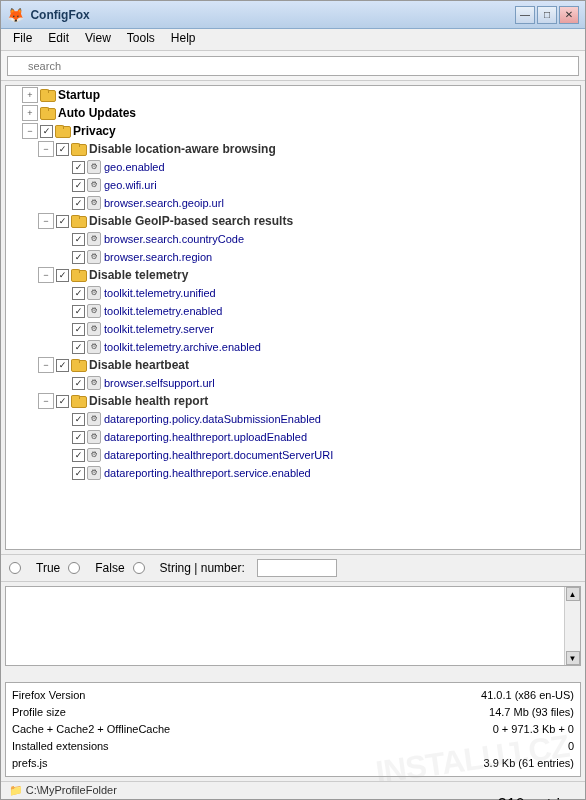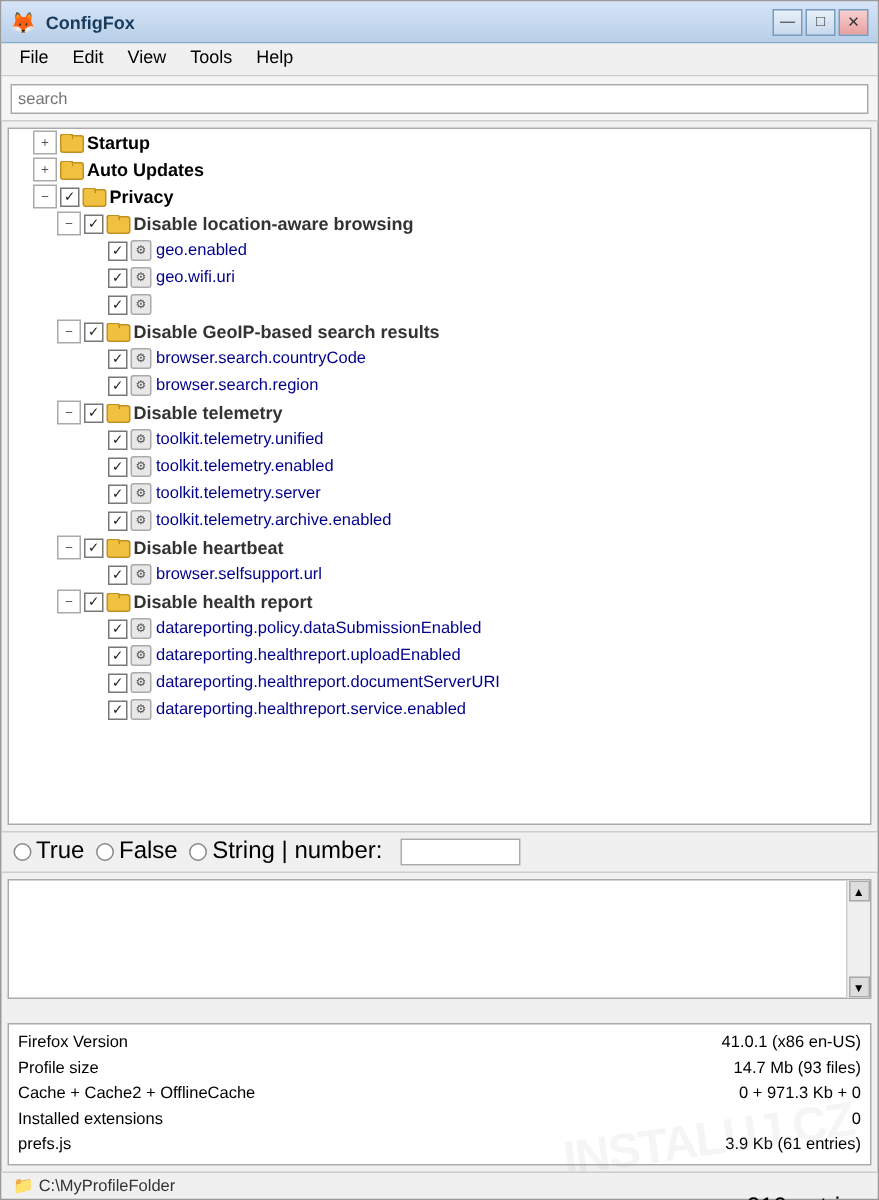--- a/index.html
+++ b/index.html
@@ -78,21 +78,21 @@
       display: flex;
       align-items: center;
       padding: 0 6px;
       gap: 4px;
       flex-shrink: 0;
     }
     .toolbar-input {
       flex: 1;
       height: 20px;
       border: 1px solid #aaa;
-      padding: 0 4px;
+      padding: 0 20px;
       font-size: 11px;
       background: white;
     }
     .main-content {
       flex: 1;
       display: flex;
       flex-direction: column;
       overflow: hidden;
     }
     .tree-panel {
@@ -226,22 +226,22 @@
       gap: 12px;
     }
     .radio-group {
       display: flex;
       align-items: center;
       gap: 8px;
     }
     .radio-item {
       display: flex;
       align-items: center;
-      gap: 3px;
-      font-size: 16px;
+      gap: 15px;
+      font-size: 12px;
     }
     .radio-circle {
       width: 12px;
       height: 12px;
       border-radius: 50%;
       border: 1px solid #888;
       background: white;
       display: inline-block;
     }
     .string-input {
@@ -415,20 +415,21 @@
         <span class="item-label pref-name">geo.wifi.uri</span>
       </div>
 
       <div class="tree-item">
         <span class="indent"></span>
           <span class="indent"></span>
           <span class="indent"></span>
         <span class="expander leaf"></span>
         <span class="checkbox checked"></span>
         <span class="pref-icon">⚙</span>
+        <span class="item-label pref-name">browser.search.geoip.url</span>
       </div>
 
       <div class="tree-item">
         <span class="indent"></span>
           <span class="indent"></span>
         <span class="expander">−</span>
         <span class="checkbox checked"></span>
         <span class="folder-icon"></span>
         <span class="item-label subcategory">Disable GeoIP-based search results</span>
       </div>

